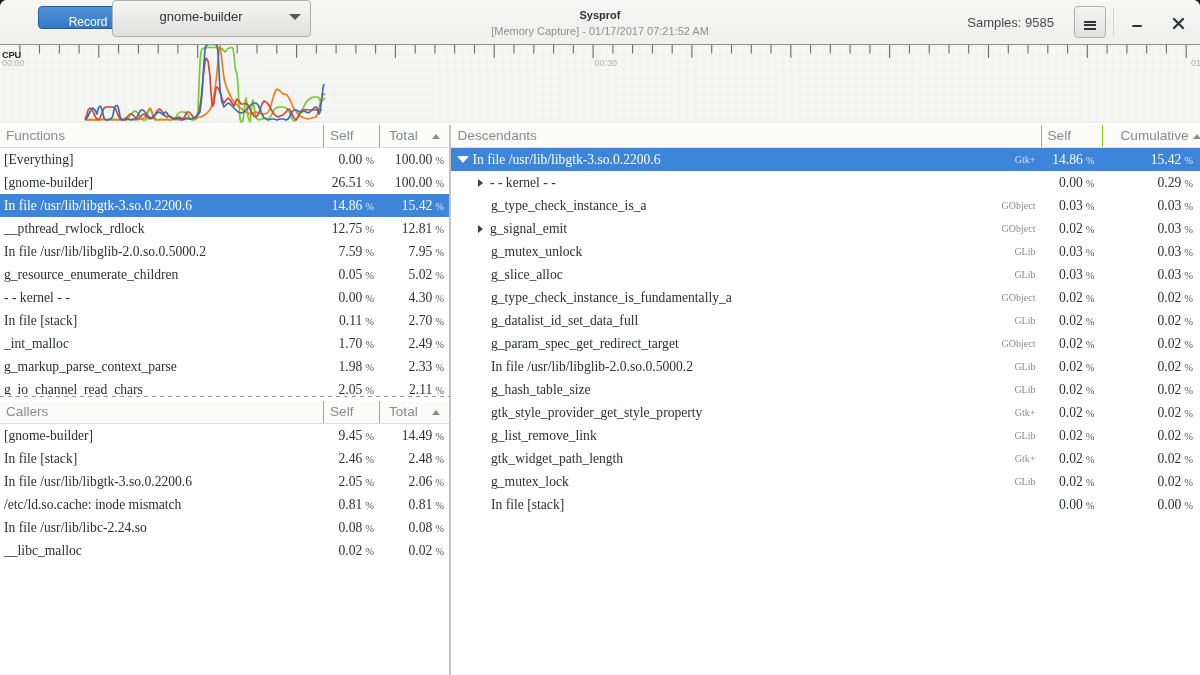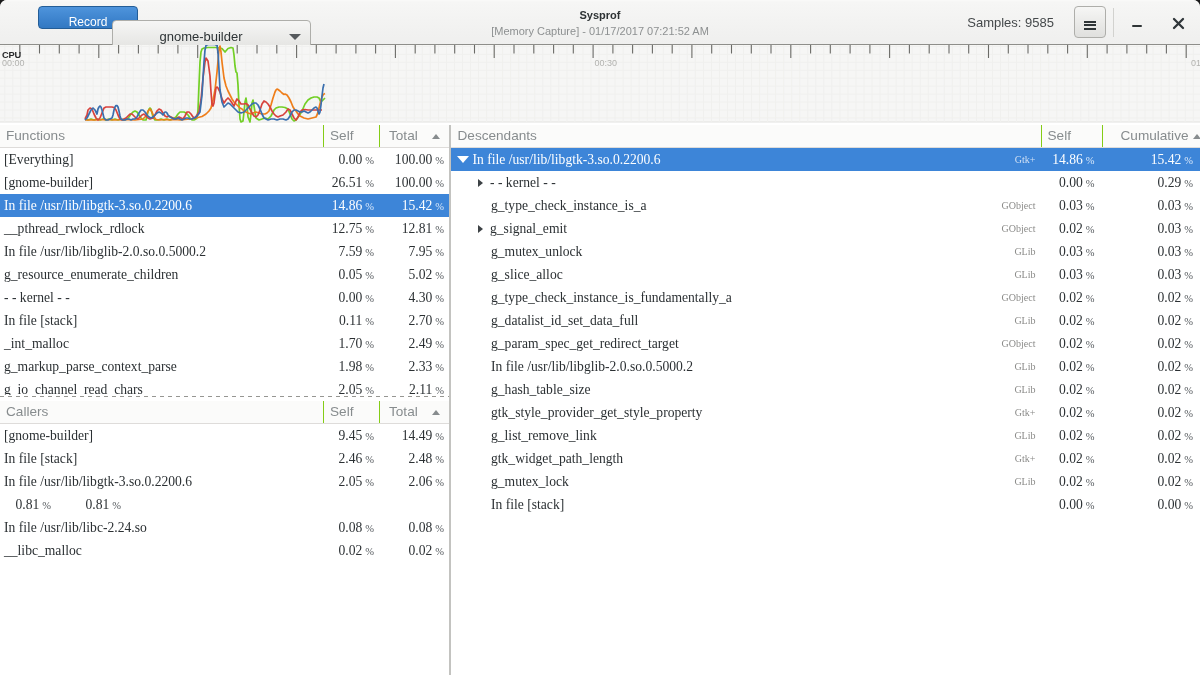--- a/index.html
+++ b/index.html
@@ -9,21 +9,21 @@
   border-radius:7px 7px 0 0; overflow:hidden; background:#ffffff; }
 
 
 #hdr { position:absolute; left:0; top:0; width:1200px; height:45px; will-change:transform;
   background:linear-gradient(to bottom,#fafaf9,#f6f6f5 2px,#efefee);
   border-bottom:1px solid #8e8e8a; }
 #btn-record { position:absolute; left:6px; top:6px; width:100px; height:23px;
   border-radius:4px; border:1px solid #235d97;
   background:linear-gradient(to bottom,#4e94dc,#3d83cd 60%,#3379c2);
   color:#ffffff; font-size:12px; text-align:center; line-height:31px;margin-left:32px; }
-#btn-combo { position:absolute; left:112px; top:20px; width:199px; height:37px; padding-right:21px;
+#btn-combo { position:absolute; left:112px; top:0; width:199px; height:37px; padding-right:21px;
   border-radius:4px; border:1px solid #aeaeaa;
   background:linear-gradient(to bottom,#f6f6f5,#e8e8e6 60%,#e0e0de);
   color:#2e3436; font-size:13px; text-align:center; line-height:31px; }
 #combo-arrow { position:absolute; left:176px; top:13px; width:0; height:0;
   border-left:6px solid transparent; border-right:6px solid transparent;
   border-top:6.5px solid #55595c; }
 #title { position:absolute; left:400px; top:9px; width:400px; text-align:center;
   font-size:11px; font-weight:bold; color:#2d3234; }
 #subtitle { position:absolute; left:350px; top:24.5px; width:500px; text-align:center;
   font-size:11px; color:#8d9091; }
@@ -196,20 +196,21 @@
           <div class="name lname">In file [stack]</div>
           <div class="num lself">2.46<span class="pct">%</span></div>
           <div class="num ltotal">2.48<span class="pct">%</span></div>
         </div>
       <div class="row">
           <div class="name lname">In file /usr/lib/libgtk-3.so.0.2200.6</div>
           <div class="num lself">2.05<span class="pct">%</span></div>
           <div class="num ltotal">2.06<span class="pct">%</span></div>
         </div>
       <div class="row">
+          <div class="name lname">/etc/ld.so.cache: inode mismatch</div>
           <div class="num lself">0.81<span class="pct">%</span></div>
           <div class="num ltotal">0.81<span class="pct">%</span></div>
         </div>
       <div class="row">
           <div class="name lname">In file /usr/lib/libc-2.24.so</div>
           <div class="num lself">0.08<span class="pct">%</span></div>
           <div class="num ltotal">0.08<span class="pct">%</span></div>
         </div>
       <div class="row">
           <div class="name lname">__libc_malloc</div>

